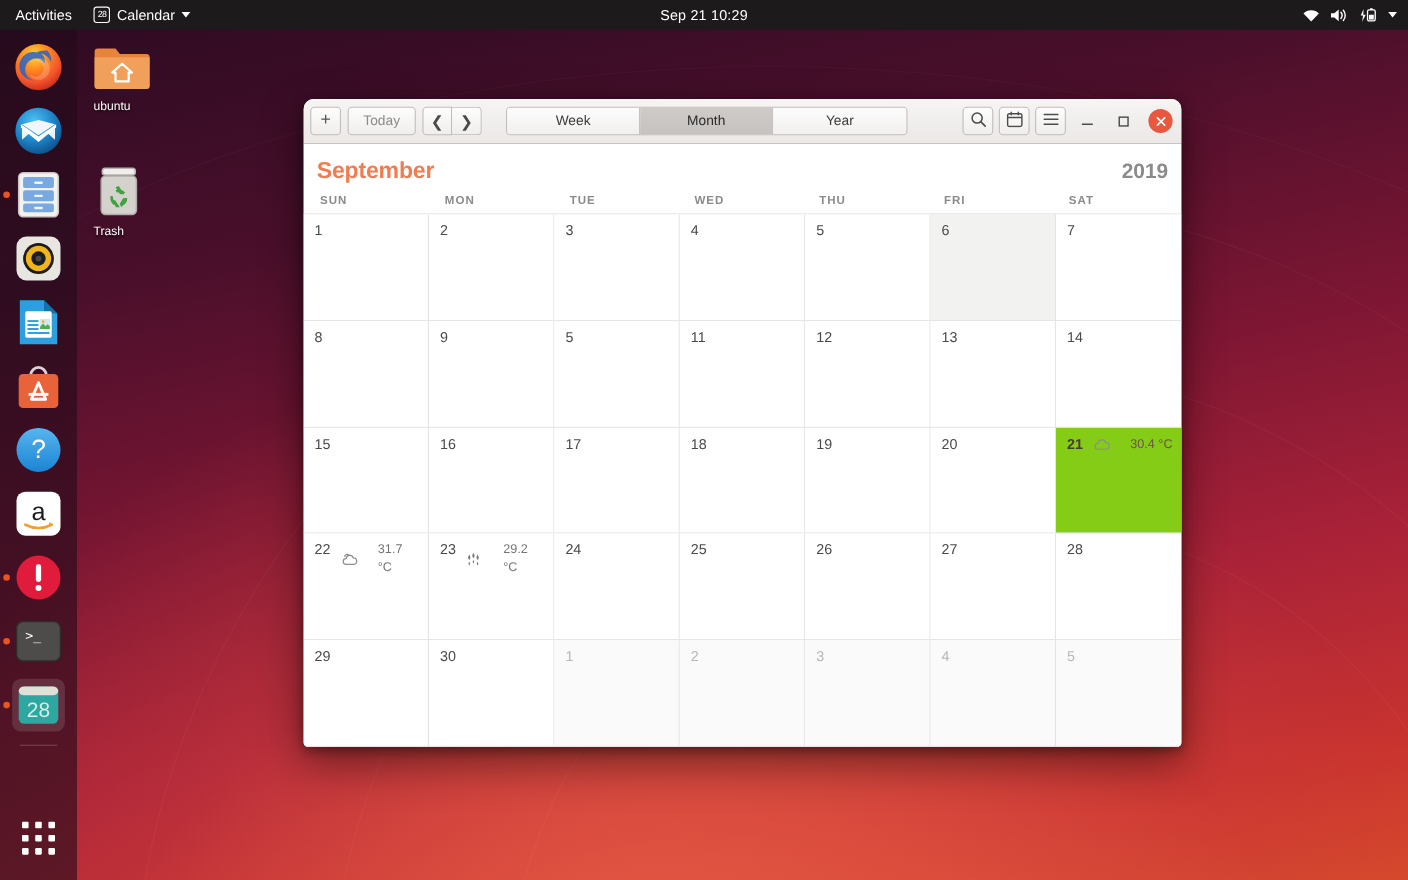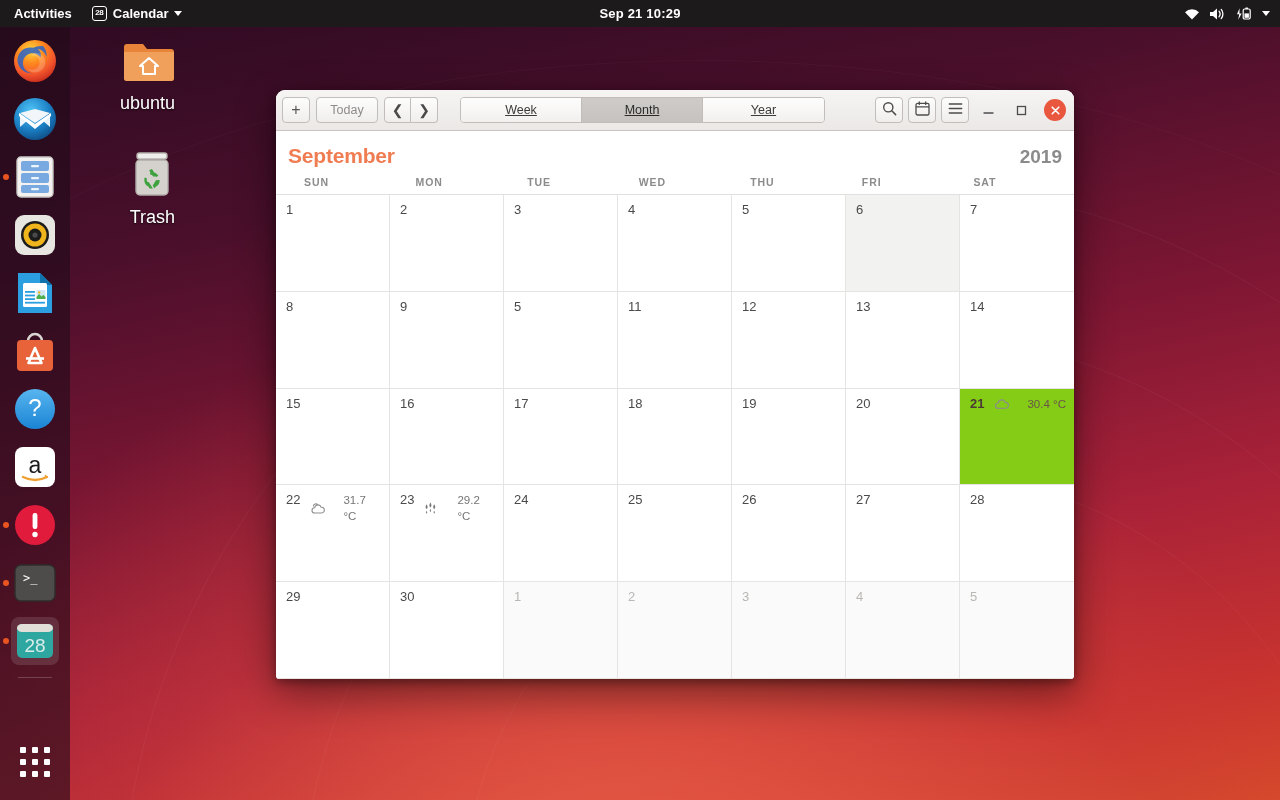--- a/index.html
+++ b/index.html
@@ -33,21 +33,20 @@
 
   
   #topbar {
     position: absolute; top: 0; left: 0;
     width: 1280px; height: 27px;
     background: #1d1a1b;
     color: #ffffff;
     font-size: 13px;
     display: flex; align-items: center;
     z-index: 60;
-    font-weight: bold;
   }
   #activities { padding: 0 12px 0 14px; line-height: 27px; cursor: default; }
   .app-menu { display: flex; align-items: center; gap: 6px; padding: 0 8px; }
   .appmenu-ico {
     width: 15px; height: 15px;
     border: 1.6px solid #ffffff; border-radius: 3px;
     font-size: 8px; line-height: 12px; text-align: center;
     font-family: "Liberation Sans", sans-serif;
     letter-spacing: -0.5px;
   }
@@ -101,23 +100,23 @@
   }
   .gridwrap {
     display: grid; grid-template-columns: repeat(3, 6px);
     gap: 6px;
   }
 
   
   .desk-icon {
     position: absolute;
     width: 90px;
-    text-align: right;
+    text-align: left;
     color: #ffffff;
-    font-size: 18px;
+    font-size: 11px;
     text-shadow: 0 1px 2px rgba(0,0,0,0.8);
   }
   .desk-icon .lbl { margin-top: 4px; display: block; }
 
   
   #calwin {
     position: absolute;
     left: 276px; top: 90px;
     width: 798px; height: 589px;
     background: #ffffff;
@@ -165,21 +164,20 @@
     overflow: hidden;
     margin-left: 16px;
   }
   .vs-seg {
     width: 121px;
     display: flex; align-items: center; justify-content: center;
     font-size: 12.5px; color: #3b3b3b;
     background: linear-gradient(to bottom, #fdfdfd, #f2f0ee);
     border-right: 1px solid #c2bdba;
     cursor: default;
-    text-decoration: underline;
   }
   .vs-seg:last-child { border-right: none; }
   .vs-seg.sel {
     background: linear-gradient(to bottom, #cfcbc8, #c6c2bf);
     color: #2b2b2b;
   }
 
   #hb-right { margin-left: auto; display: flex; align-items: center; gap: 5px; }
   .wbtn {
     width: 28px; height: 26px;
@@ -198,21 +196,21 @@
   #calbody { flex: 1; display: flex; flex-direction: column; background: #fff; }
   #monthrow {
     display: flex; align-items: baseline; justify-content: space-between;
     padding: 13px 12px 8px 12px;
   }
   #monthname { font-size: 21px; font-weight: bold; color: #f07c52; letter-spacing: -0.2px; }
   #yearname  { font-size: 19px; font-weight: bold; color: #8b8b8b; }
 
   #weekhead {
     display: grid; grid-template-columns: repeat(7, 1fr);
-    padding: 0 0 6px 17px;
+    padding: 0 0 6px 4px;
     border-bottom: 1px solid #e2e0de;
   }
   .wh {
     font-size: 10.5px; font-weight: bold; color: #8b8b8b;
     letter-spacing: 0.9px; padding-left: 11px;
   }
 
   #grid {
     flex: 1;
     display: grid;

